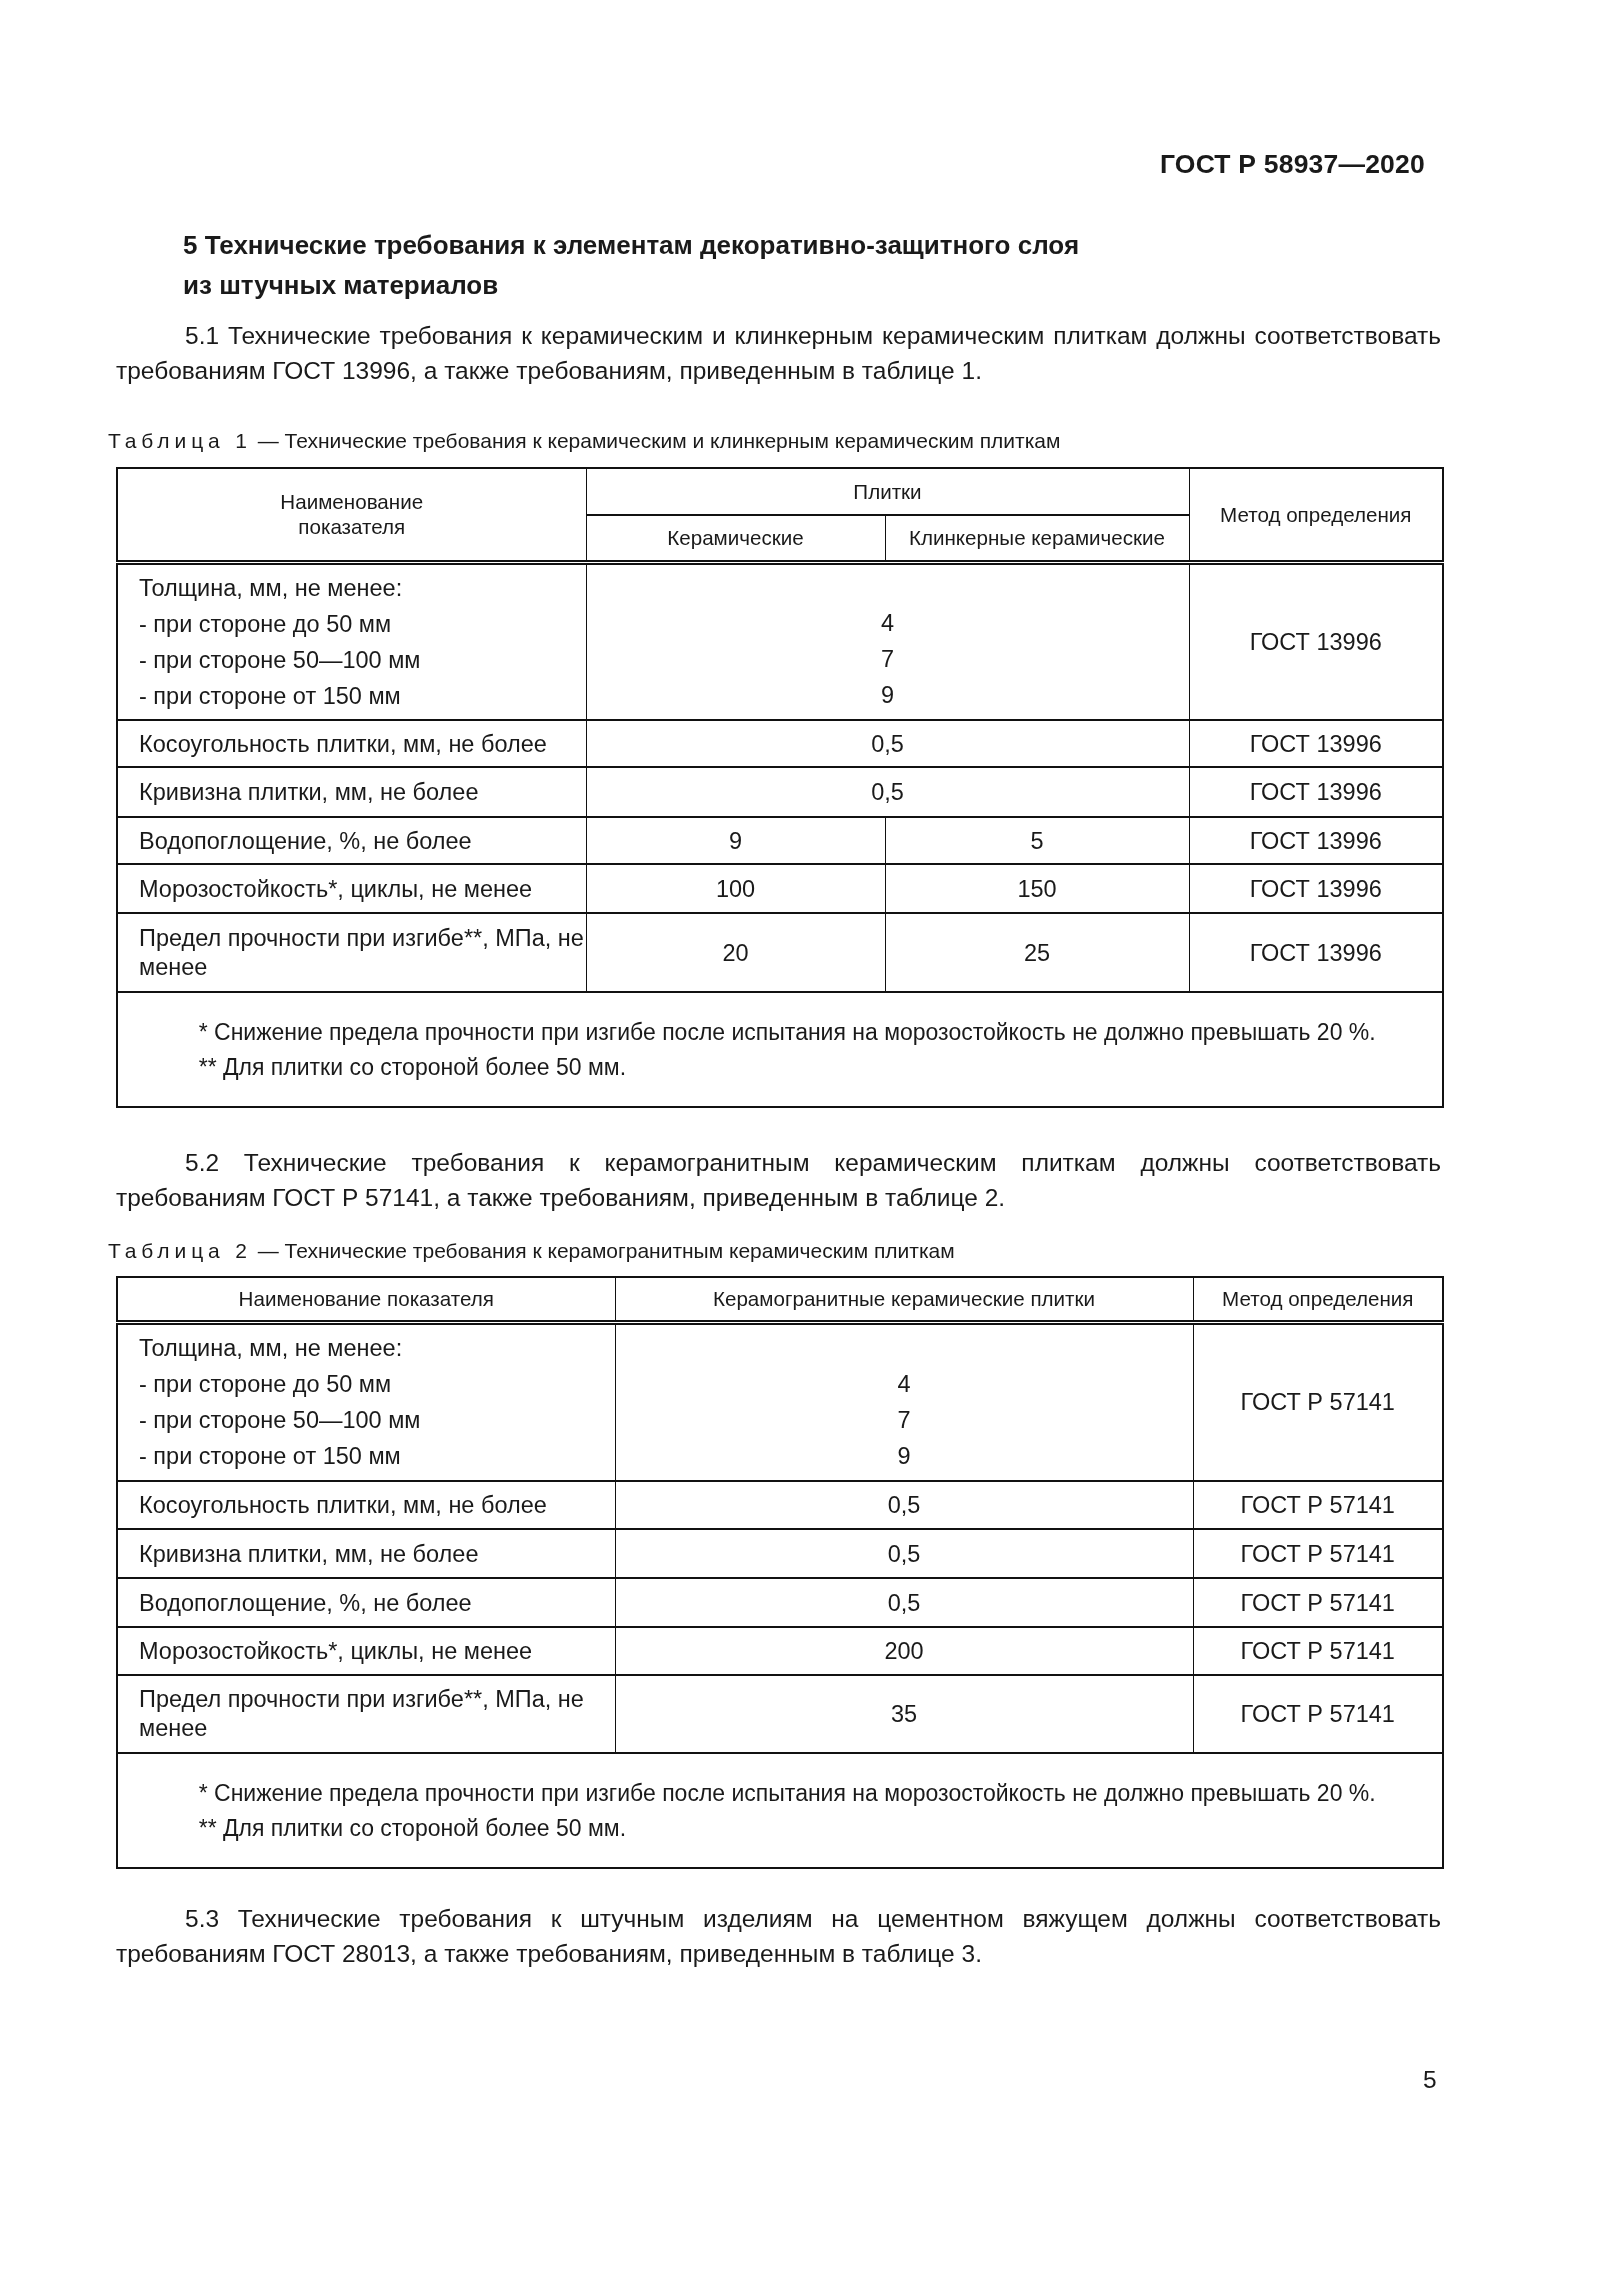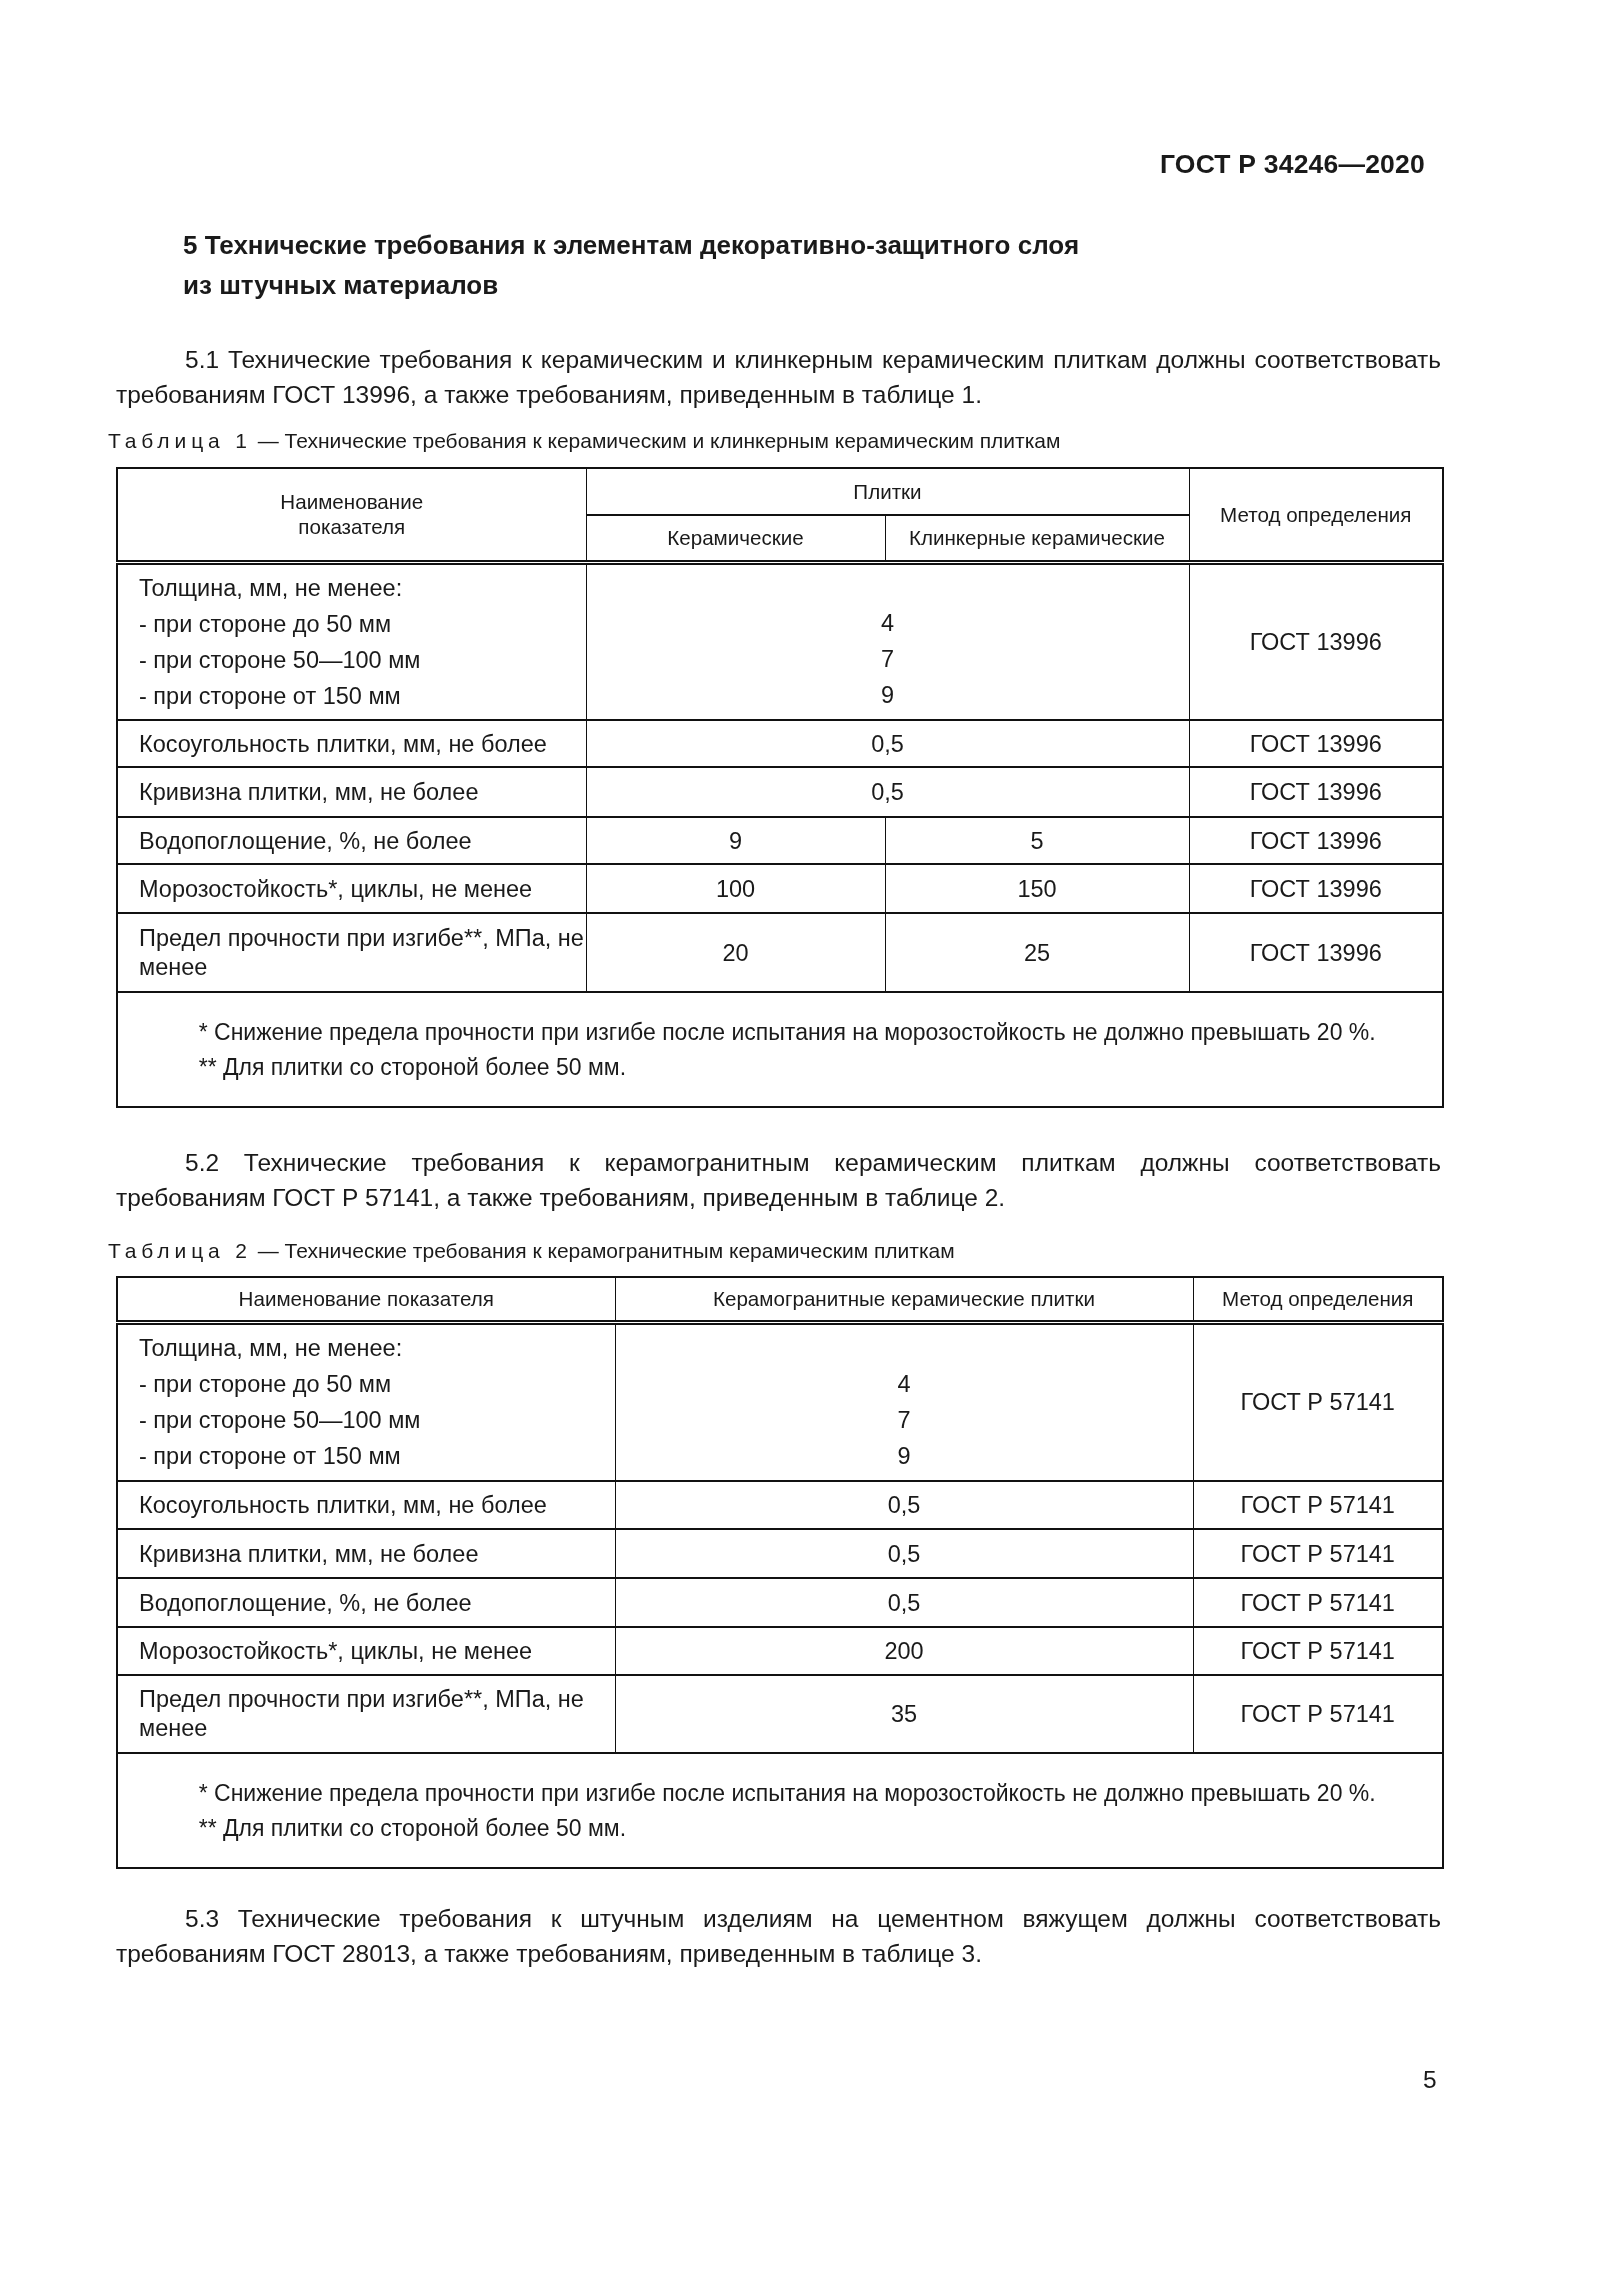--- a/index.html
+++ b/index.html
@@ -22,28 +22,28 @@
   table.gt tr.thick td { border-bottom:2.9px solid #111; }
   table.gt td.notes { text-align:left; padding:5.9px 13.7px 5.9px 13.7px; line-height:35px; font-size:23px; }
   table.gt td.notes .ni { display:inline-block; width:67px; }
   .outer { border:2.9px solid #111 !important; }
   .pageno { left:1423px; top:2066px; font-size:24.5px; }
   .line { display:block; }
 </style>
 </head>
 <body>
 
-<div class="abs doc-code">ГОСТ Р 34246—2020</div>
+<div class="abs doc-code">ГОСТ Р 58937—2020</div>
 
 <div class="abs heading">
   <span class="line">5 Технические требования к элементам декоративно-защитного слоя</span>
   <span class="line">из штучных материалов</span>
 </div>
 
-<div class="abs para" style="top:342px;"><span class="ind"></span><span>5.1 Технические требования к керамическим и клинкерным керамическим плиткам должны соответствовать требованиям ГОСТ 13996, а также требованиям, приведенным в таблице 1.</span></div>
+<div class="abs para" style="top:318px;"><span class="ind"></span><span>5.1 Технические требования к керамическим и клинкерным керамическим плиткам должны соответствовать требованиям ГОСТ 13996, а также требованиям, приведенным в таблице 1.</span></div>
 
 <div class="abs caption" style="top:427px;">
   <span class="spaced">Таблица 1</span><span> — Технические требования к керамическим и клинкерным керамическим плиткам</span>
 </div>
 
 <table class="gt outer" style="left:116px; top:467px; width:1326px;">
   <colgroup>
     <col style="width:469px">
       <col style="width:299px">
       <col style="width:304px">

